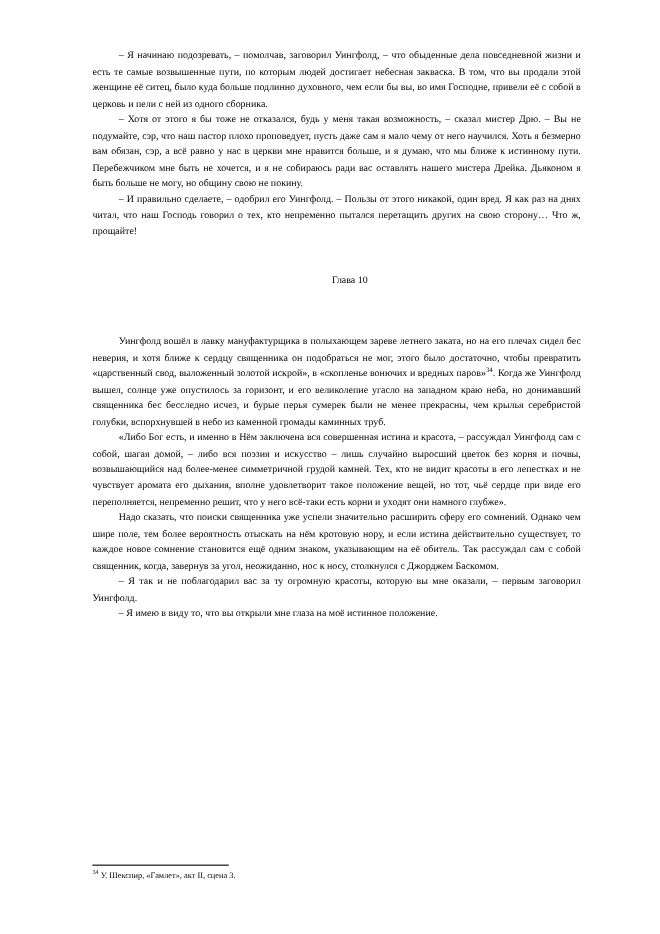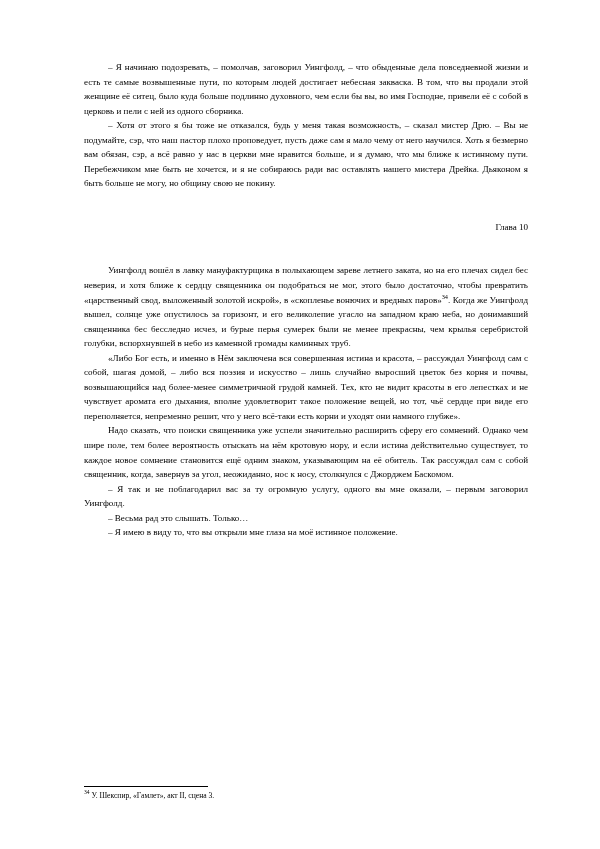--- a/index.html
+++ b/index.html
@@ -12,40 +12,40 @@
     height: 849px;
     overflow: hidden;
     font-family: "Liberation Serif", "DejaVu Serif", serif;
     color: #000000;
   }
   .page {
     position: relative;
     width: 600px;
     height: 849px;
     box-sizing: border-box;
-    padding: 60px 72px 0 84px;
+    padding: 43px 72px 0 84px;
   }
   .body-text {
     font-size: 9.05px;
     line-height: 14.55px;
     text-align: justify;
     text-justify: inter-word;
     hyphens: manual;
   }
   p.para {
     margin: 0;
     text-indent: 24px;
   }
   .chapter-block {
     margin-top: 14.5px;
   }
   .chapter-line {
-    margin: 0;
+    margin: 13px;
     text-indent: 24px;
-    text-align: right;
+    text-align: center;
   }
   .gap-before-chapter {
     height: 14.5px;
   }
   .gap-after-chapter {
     height: 29px;
   }
   sup.fn-ref {
     font-size: 6.3px;
     vertical-align: super;
@@ -78,35 +78,35 @@
 </style>
 </head>
 <body>
 
 <div class="page">
 
   <div class="body-text">
 
     <p class="para">– Я начинаю подозревать, – помолчав, заговорил Уингфолд, – что обыденные дела повседневной жизни и есть те самые возвышенные пути, по которым людей достигает небесная закваска. В том, что вы продали этой женщине её ситец, было куда больше под­линно духовного, чем если бы вы, во имя Господне, привели её с собой в церковь и пели с ней из одного сборника.</p>
     <p class="para">– Хотя от этого я бы тоже не отказался, будь у меня такая возможность, – сказал ми­стер Дрю. – Вы не подумайте, сэр, что наш пастор плохо проповедует, пусть даже сам я мало чему от него научился. Хоть я безмерно вам обязан, сэр, а всё равно у нас в церкви мне нравится больше, и я думаю, что мы ближе к истинному пути. Перебежчиком мне быть не хочется, и я не собираюсь ради вас оставлять нашего мистера Дрейка. Дьяконом я быть больше не могу, но общину свою не покину.</p>
+    <p class="para">– И правильно сделаете, – одобрил его Уингфолд. – Пользы от этого никакой, один вред. Я как раз на днях читал, что наш Господь говорил о тех, кто непременно пытался перетащить других на свою сторону… Что ж, прощайте!</p>
 
     <div class="gap-before-chapter"></div>
 
     <div class="chapter-block">
       <p class="chapter-line">Глава 10</p>
     </div>
 
     <div class="gap-after-chapter"></div>
 
     <p class="para"><span>Уингфолд вошёл в лавку мануфактурщика в полыхающем зареве летнего заката, но на его плечах сидел бес неверия, и хотя ближе к сердцу священника он подобраться не мог, этого было достаточно, чтобы превратить «царственный свод, выложенный золотой искрой», в «скопленье вонючих и вредных паров»</span><sup class="fn-ref">34</sup><span>. Когда же Уингфолд вышел, солнце уже опустилось за горизонт, и его великолепие угасло на западном краю неба, но дони­мавший священника бес бесследно исчез, и бурые перья сумерек были не менее прекрас­ны, чем крылья серебристой голубки, вспорхнувшей в небо из каменной громады камин­ных труб.</span></p>
 
     <p class="para">«Либо Бог есть, и именно в Нём заключена вся совершенная истина и красота, – рас­суждал Уингфолд сам с собой, шагая домой, – либо вся поэзия и искусство – лишь слу­чайно выросший цветок без корня и почвы, возвышающийся над более-менее симметрич­ной грудой камней. Тех, кто не видит красоты в его лепестках и не чувствует аромата его дыхания, вполне удовлетворит такое положение вещей, но тот, чьё сердце при виде его переполняется, непременно решит, что у него всё-таки есть корни и уходят они намного глубже».</p>
     <p class="para">Надо сказать, что поиски священника уже успели значительно расширить сферу его сомнений. Однако чем шире поле, тем более вероятность отыскать на нём кротовую нору, и если истина действительно существует, то каждое новое сомнение становится ещё од­ним знаком, указывающим на её обитель. Так рассуждал сам с собой священник, когда, завернув за угол, неожиданно, нос к носу, столкнулся с Джорджем Баскомом.</p>
-    <p class="para">– Я так и не поблагодарил вас за ту огромную услугу, одного вы мне оказали, – первым заговорил Уингфолд.</p>
-    <p class="para">– Весьма рад это слышать. Только…</p>
+    <p class="para">– Я так и не поблагодарил вас за ту огромную красоты, которую вы мне оказали, – первым заговорил Уингфолд.</p>
     <p class="para">– Я имею в виду то, что вы открыли мне глаза на моё истинное положение.</p>
 
   </div>
 
   <div class="footnote-zone">
     <hr class="footnote-rule">
     <p class="footnote-text"><sup>34</sup><span> У. Шекспир, «Гамлет», акт II, сцена 3.</span></p>
   </div>
 
 </div>

